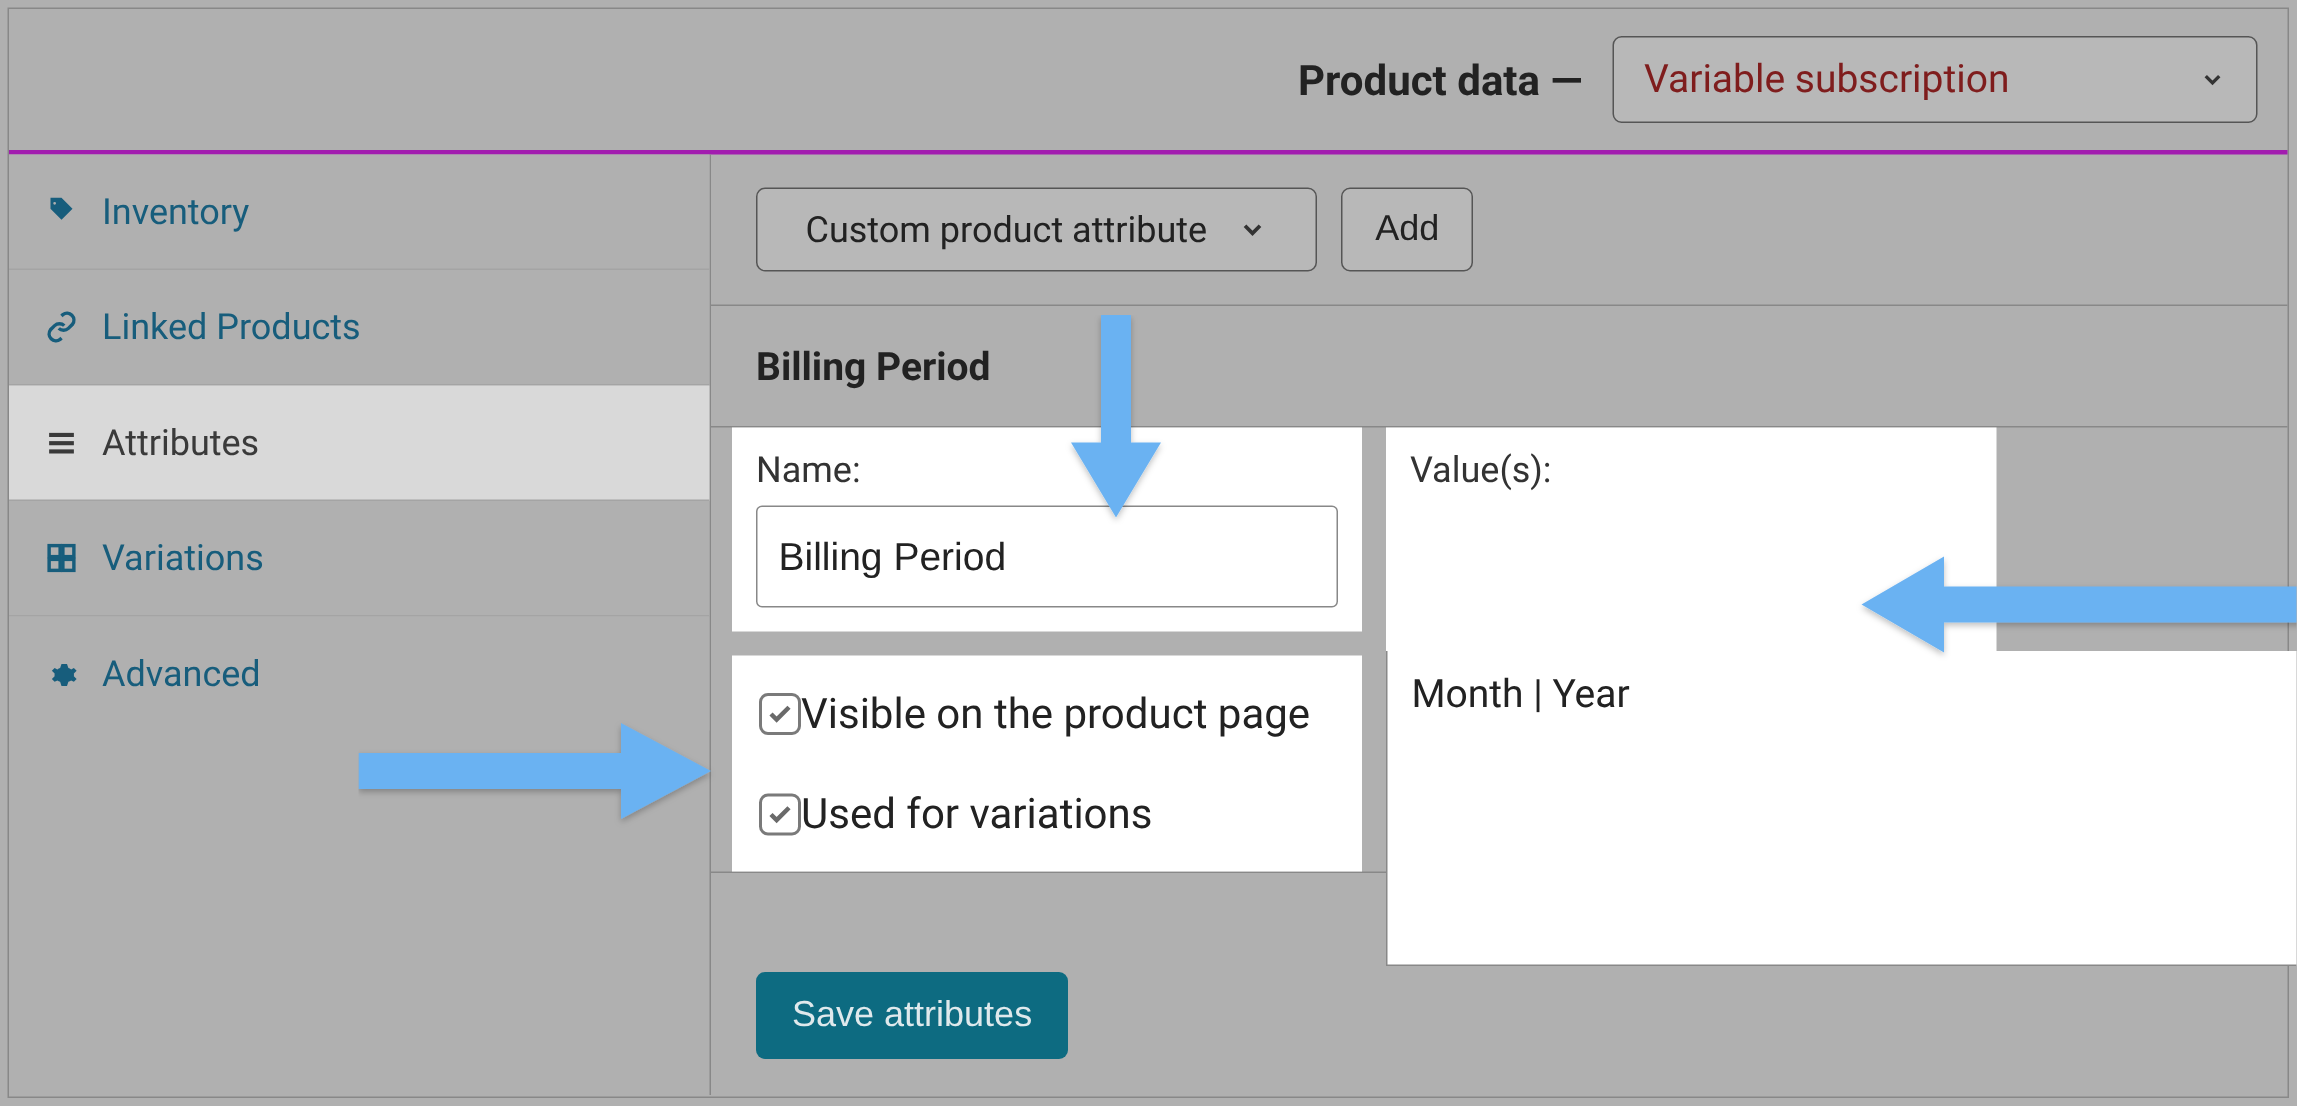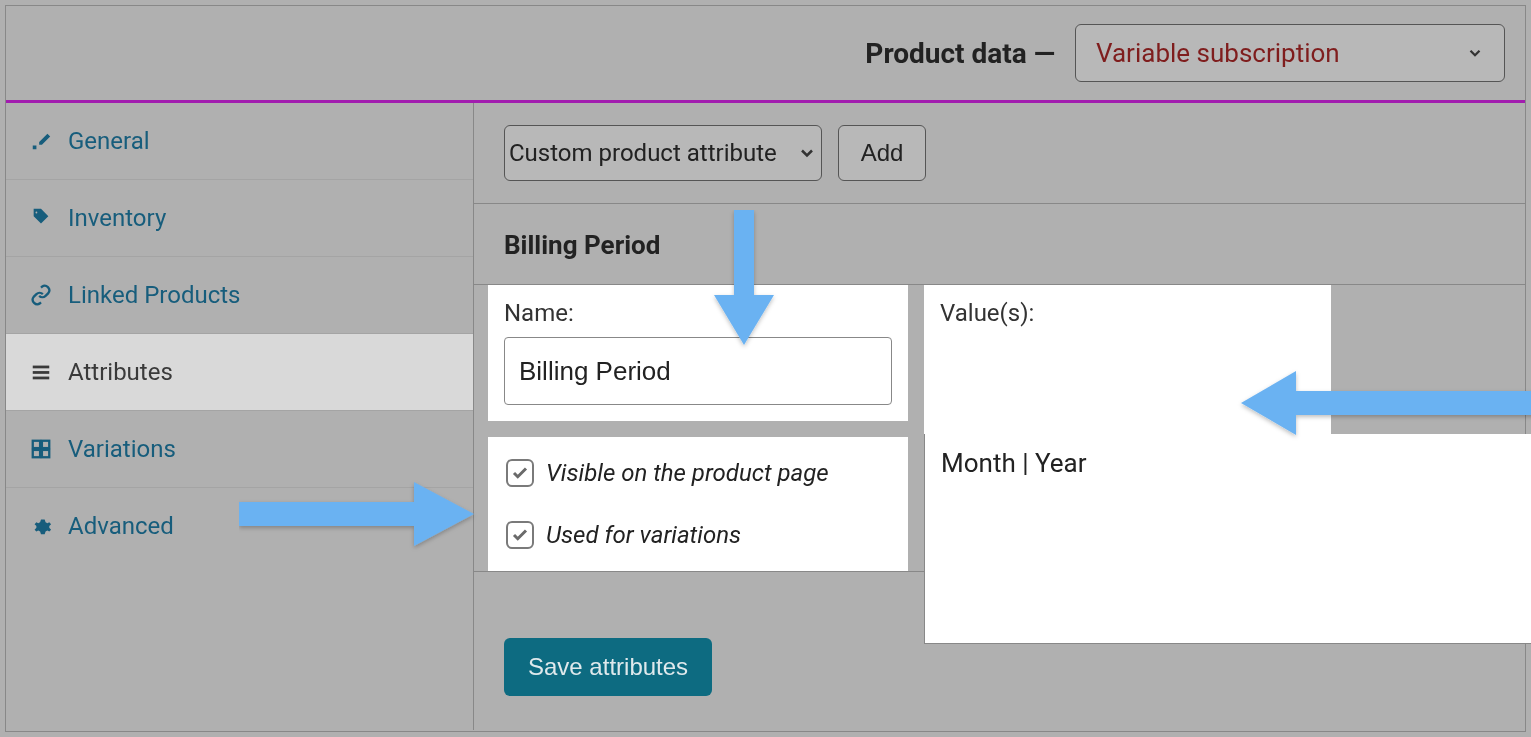--- a/index.html
+++ b/index.html
@@ -82,21 +82,21 @@
     gap: 16px;
     padding: 22px 30px;
     border-bottom: 1px solid #888;
     align-items: center;
   }
   .attr-select {
     display: flex;
     align-items: center;
     gap: 20px;
     height: 56px;
-    padding: 0 4px;
+    padding: 0 32px;
     background: #b8b8b8;
     border: 1px solid #555;
     border-radius: 6px;
     font-size: 24px;
     color: #222;
     cursor: pointer;
   }
   .add-btn {
     height: 56px;
     padding: 0 22px;
@@ -151,24 +151,22 @@
     background: #fff;
     padding: 22px 18px;
     margin-top: 16px;
     display: flex;
     flex-direction: column;
     gap: 34px;
   }
   .check-row {
     display: flex;
     align-items: center;
-    gap: 12px;
-    font-size: 24px;
-    color: #222;
-    font-style: italic;
+    font-size: 28px;
+    color: #222;
   }
   .checkbox {
     width: 28px; height: 28px;
     border: 2px solid #7a7a7a;
     border-radius: 6px;
     display: flex; align-items: center; justify-content: center;
     cursor: pointer;
     color: #6a6a6a;
   }
   .right-col {
@@ -225,28 +223,20 @@
       <span>Variable subscription</span>
       <svg class="chevron-down" viewBox="0 0 24 24" fill="none" stroke="#333" stroke-width="3">
           <polyline points="6 9 12 15 18 9"></polyline>
         </svg>
     </div>
   </div>
 
   <div class="body">
     <div class="sidebar">
 
-      <div class="tab">
-        <span class="icon">
-          <svg viewBox="0 0 24 24" width="22" height="22" fill="#175d7c">
-              <path d="M22 7l-3-3-9 9v3h3l9-9zM3 17h4v4H3z"></path>
-            </svg>
-        </span>
-        <span>General</span>
-      </div>
 
       <div class="tab">
         <span class="icon">
           <svg viewBox="0 0 24 24" width="22" height="22" fill="#175d7c">
               <path d="M20 10l-8-8H4v8l8 8 8-8zM7 7a1 1 0 110-2 1 1 0 010 2z"></path>
             </svg>
         </span>
         <span>Inventory</span>
       </div>
 

